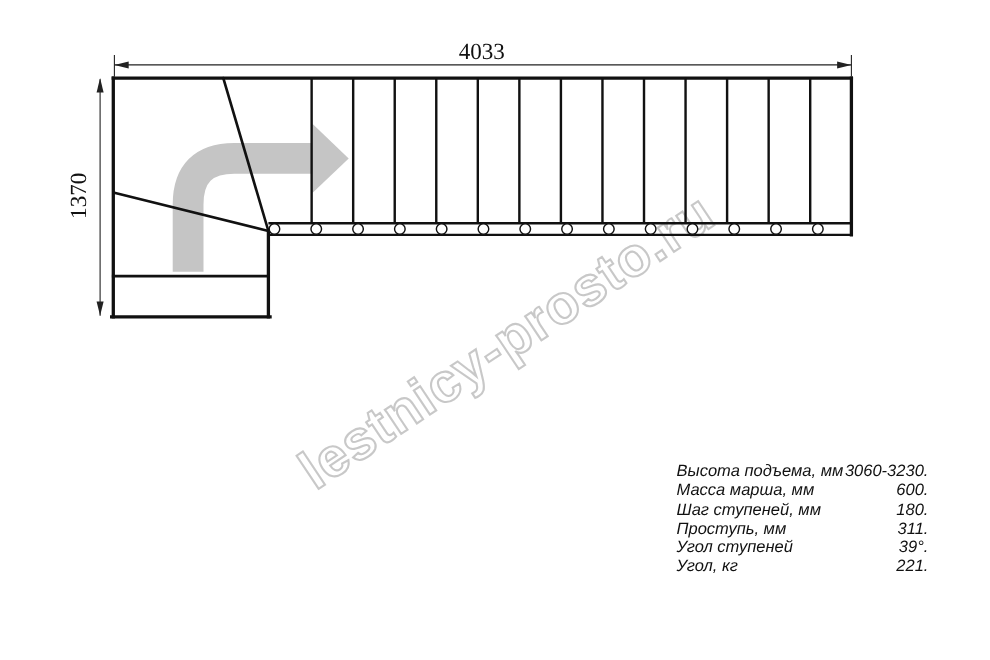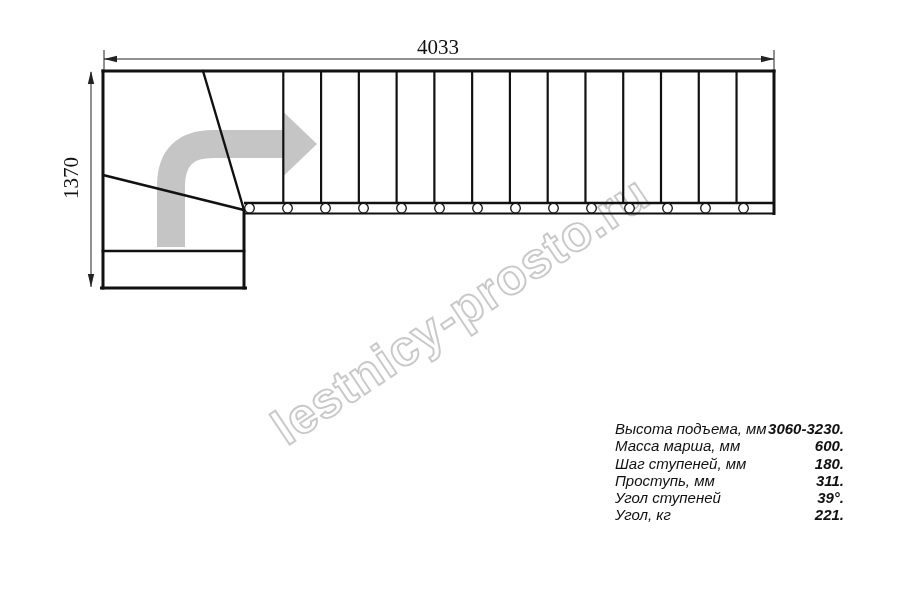--- a/index.html
+++ b/index.html
@@ -5,21 +5,21 @@
   html,body{margin:0;padding:0;background:#fff;}
   #page{position:relative;width:900px;height:600px;background:#fff;overflow:hidden;
         font-family:"Liberation Sans",sans-serif;}
   #plan-svg{position:absolute;left:0;top:0;}
   .dim-text{font-family:"Liberation Serif",serif;font-size:21px;fill:#111;}
   .specs{position:absolute;left:615px;top:420px;width:229px;
          font-family:"Liberation Sans",sans-serif;font-style:italic;
          font-size:15px;line-height:17.3px;color:#111;}
   .spec-row{display:flex;justify-content:space-between;white-space:nowrap;}
   .spec-label{text-align:left;}
-  .spec-value{text-align:left;font-weight:bold;}
+  .spec-value{text-align:left;}
 </style>
 </head>
 <body>
 
 <div id="page">
 
   <svg id="plan-svg" width="900" height="600" viewBox="0 0 900 600" xmlns="http://www.w3.org/2000/svg">
 
     <text transform="translate(461,311) rotate(-33.7)" text-anchor="middle" x="0" y="16" font-family="Liberation Sans, sans-serif" font-weight="bold" font-size="50" letter-spacing="1" fill="none" stroke="#c3c3c3" stroke-width="1.9" opacity="0.9">lestnicy-prosto.ru</text>
 

